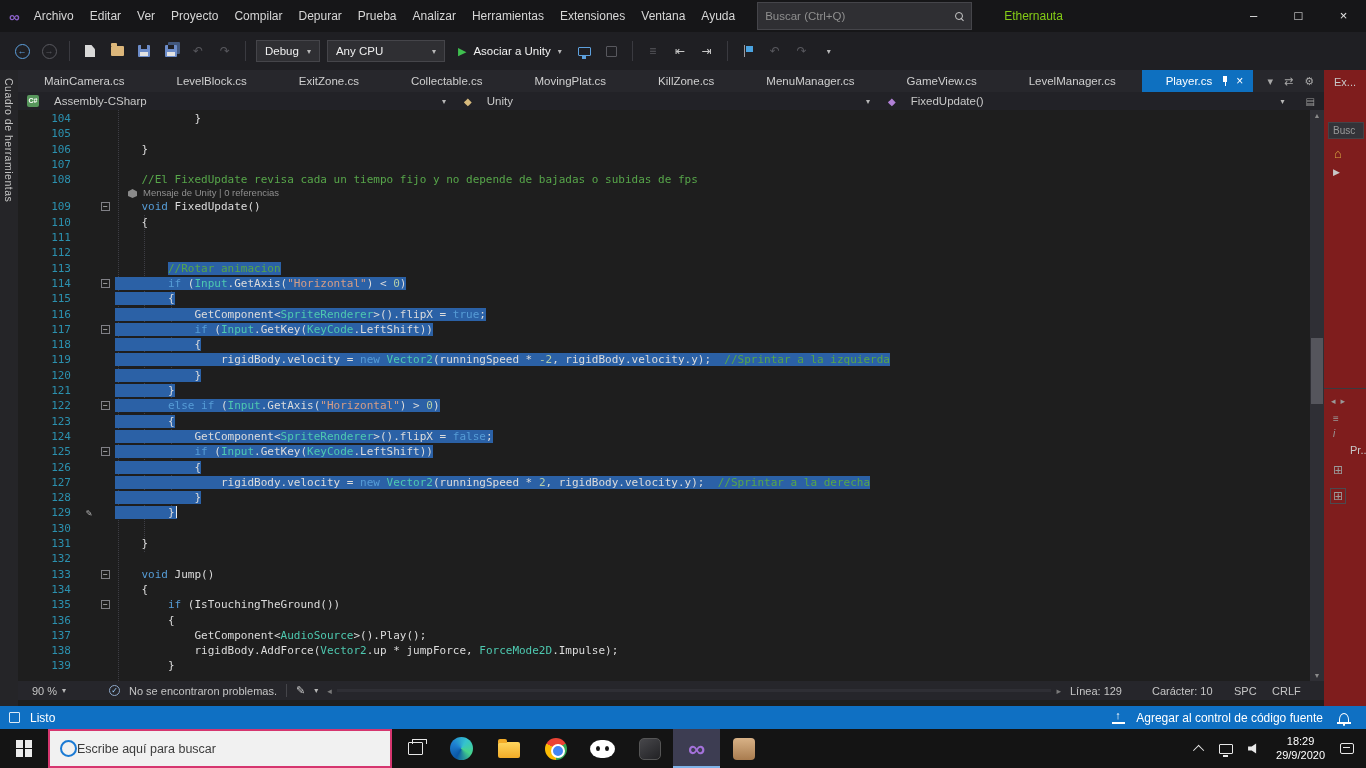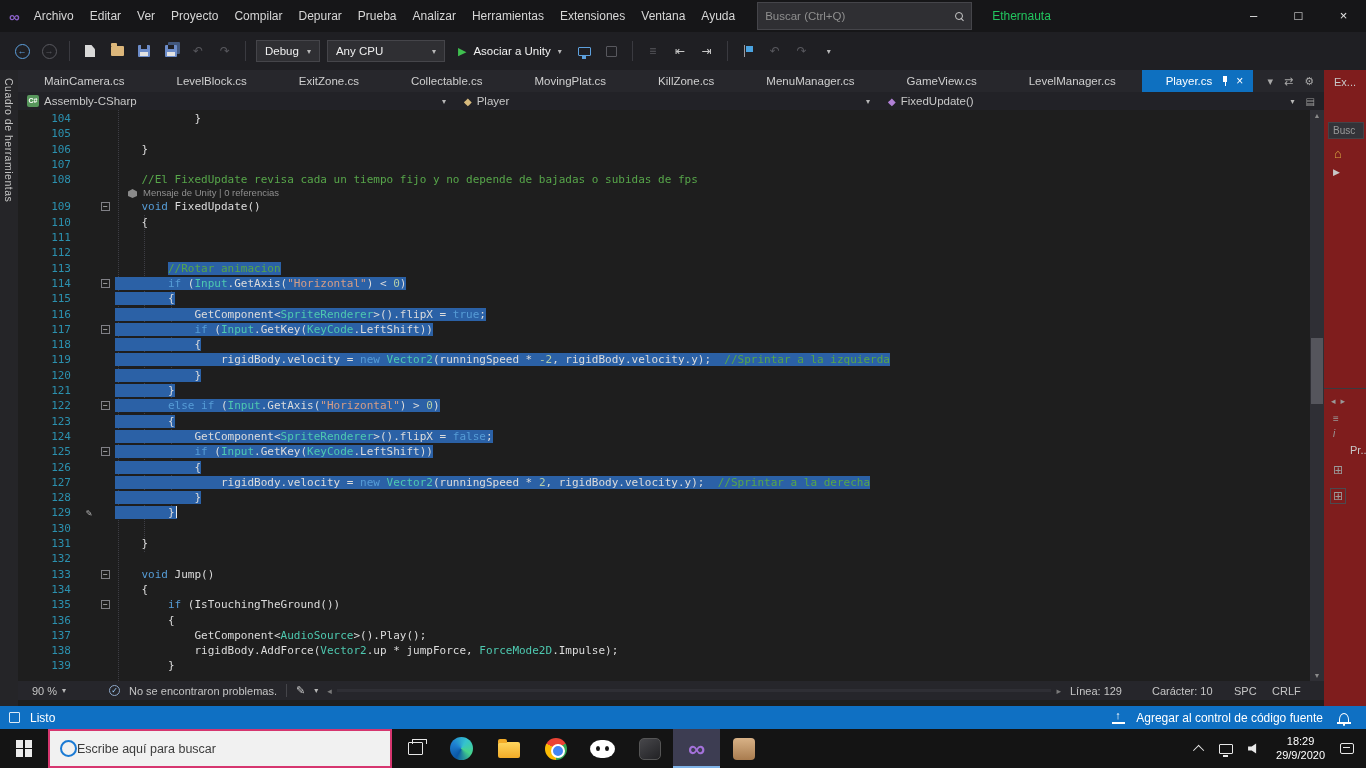--- a/index.html
+++ b/index.html
@@ -8,21 +8,21 @@
 .screen{width:1366px;height:768px;display:flex;flex-direction:column}
 
 
 .titlebar{height:32px;background:#161618;display:flex;align-items:center;flex:none}
 .vslogo{color:#8b62c9;font-size:15px;font-weight:bold;margin:0 6px 0 9px;font-style:italic}
 .menu-item{padding:0 8px;line-height:32px;color:#d6d6d6;font-size:12px;white-space:nowrap}
 .qsearch{width:215px;height:28px;background:#2f2f33;border:1px solid #45454a;margin-left:14px;display:flex;align-items:center;justify-content:space-between;padding:0 7px;color:#8f8f8f;font-size:11.5px;flex:none}
 .mag{position:relative;width:9px;height:9px;flex:none}
 .mag::before{content:"";position:absolute;top:0;left:0;width:6px;height:6px;border:1.4px solid #c8c8c8;border-radius:50%}
 .mag::after{content:"";position:absolute;bottom:0;right:0;width:4px;height:1.4px;background:#c8c8c8;transform:rotate(45deg)}
-.account{margin:0 16px 0 20px;color:#22c55e;white-space:nowrap}
+.account{margin:0 16px 0 32px;color:#84cc16;white-space:nowrap}
 .winbtns{margin-left:auto;display:flex;flex:none}
 .wbtn{width:45px;text-align:center;line-height:32px;font-size:13px;color:#e8e8e8}
 
 
 .toolbar{height:38px;background:#1f1f23;display:flex;align-items:center;gap:7px;padding:0 12px;flex:none}
 .tbtn{min-width:20px;height:22px;display:flex;align-items:center;justify-content:center;color:#c8c8c8;font-size:12px}
 .tbtn.gray{color:#58585e}
 .circ{width:15px;height:15px;border-radius:50%;border:1px solid #5da0dd;color:#5da0dd;font-size:9px;line-height:13px;text-align:center}
 .circ.gray{border-color:#58585e;color:#58585e}
 .tsep{width:1px;height:20px;background:#3a3a40;margin:0 3px;flex:none}
@@ -57,21 +57,21 @@
 .tab{padding:0 26px;display:flex;align-items:center;color:#cfcfcf;font-size:11.5px;white-space:nowrap}
 .tab.active{background:var(--accent,#0e70c0);color:#fff;gap:8px;padding:0 10px 0 24px}
 .pin{position:relative;width:8px;height:10px}
 .pin::before{content:"";position:absolute;left:3px;top:0;width:4px;height:6px;background:#fff}
 .pin::after{content:"";position:absolute;left:4.4px;top:6px;width:1.2px;height:4px;background:#fff}
 .tclose{font-size:12px;color:#fff;line-height:10px}
 .tabright{margin-left:auto;display:flex;align-items:center;gap:11px;padding-right:10px;color:#a8a8a8;font-size:11px}
 
 
 .navbar{height:18px;background:#222227;display:flex;align-items:center;font-size:11.5px;color:#c8c8c8;flex:none}
-.navsec{display:flex;align-items:center;gap:5px;padding:0 9px;height:100%}
+.navsec{display:flex;align-items:center;gap:15px;padding:0 9px;height:100%}
 .navsec .car{margin-left:auto}
 .ns1{width:437px;flex:none}
 .ns2{width:424px;flex:none}
 .ns3{flex:1;min-width:0}
 .cs-ic{width:12px;height:12px;border-radius:2px;background:#57965c;color:#fff;font-size:7px;line-height:12px;text-align:center;font-weight:bold}
 .cube{font-size:10px}
 .cube.gold{color:#d7ba7d}
 .cube.purple{color:#b180d7}
 .splitic{margin-left:6px;color:#9a9a9a;font-size:10px}
 
@@ -319,21 +319,21 @@
       </div>
 
       <div class="navbar">
         <div class="navsec ns1">
           <span class="cs-ic">C#</span>
           <span>Assembly-CSharp</span>
           <span class="car">▾</span>
         </div>
         <div class="navsec ns2">
           <span class="cube gold">◆</span>
-          <span>Player</span>
+          <span>Unity</span>
           <span class="car">▾</span>
         </div>
         <div class="navsec ns3">
           <span class="cube purple">◆</span>
           <span>FixedUpdate()</span>
           <span class="car">▾</span>
           <span class="splitic">▤</span>
         </div>
       </div>
 

